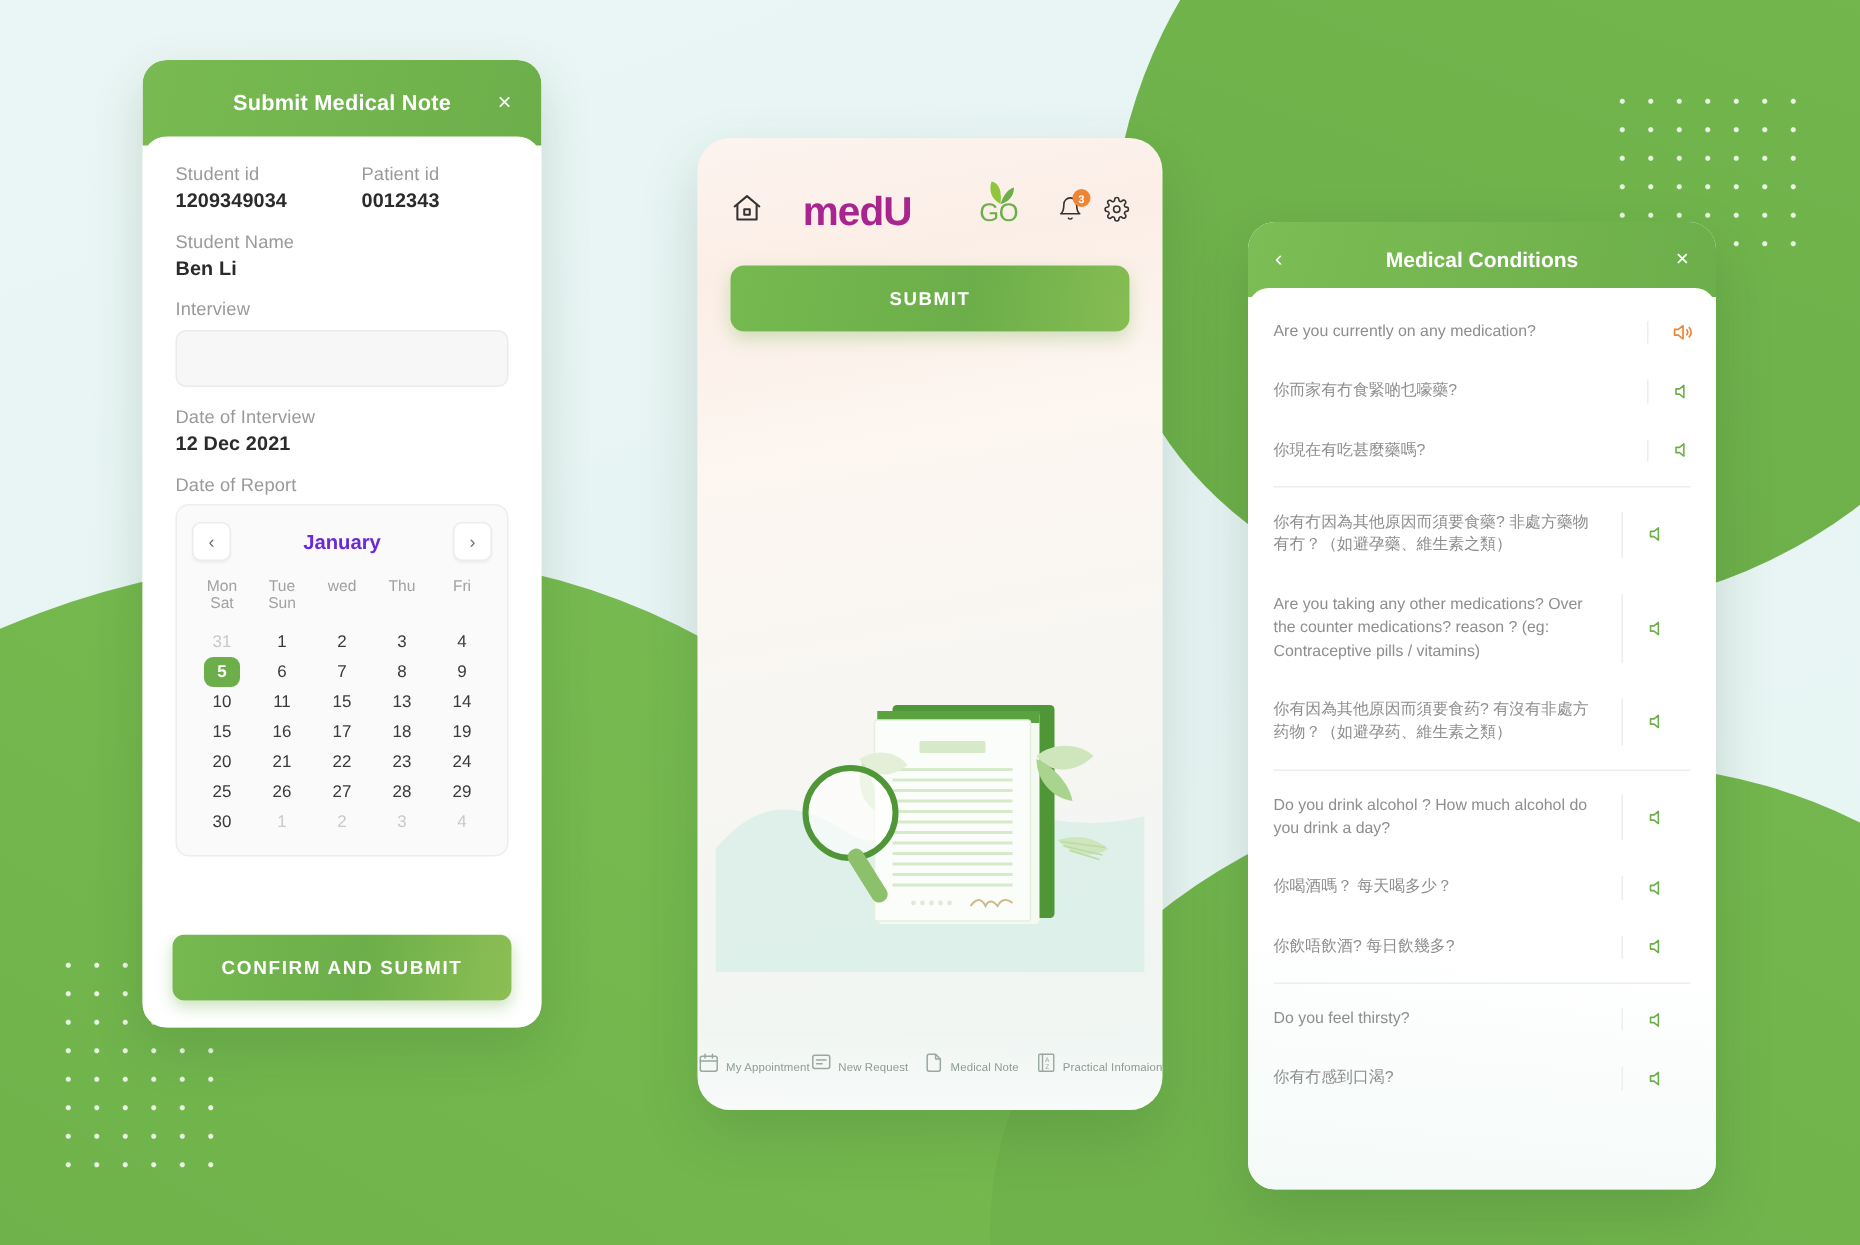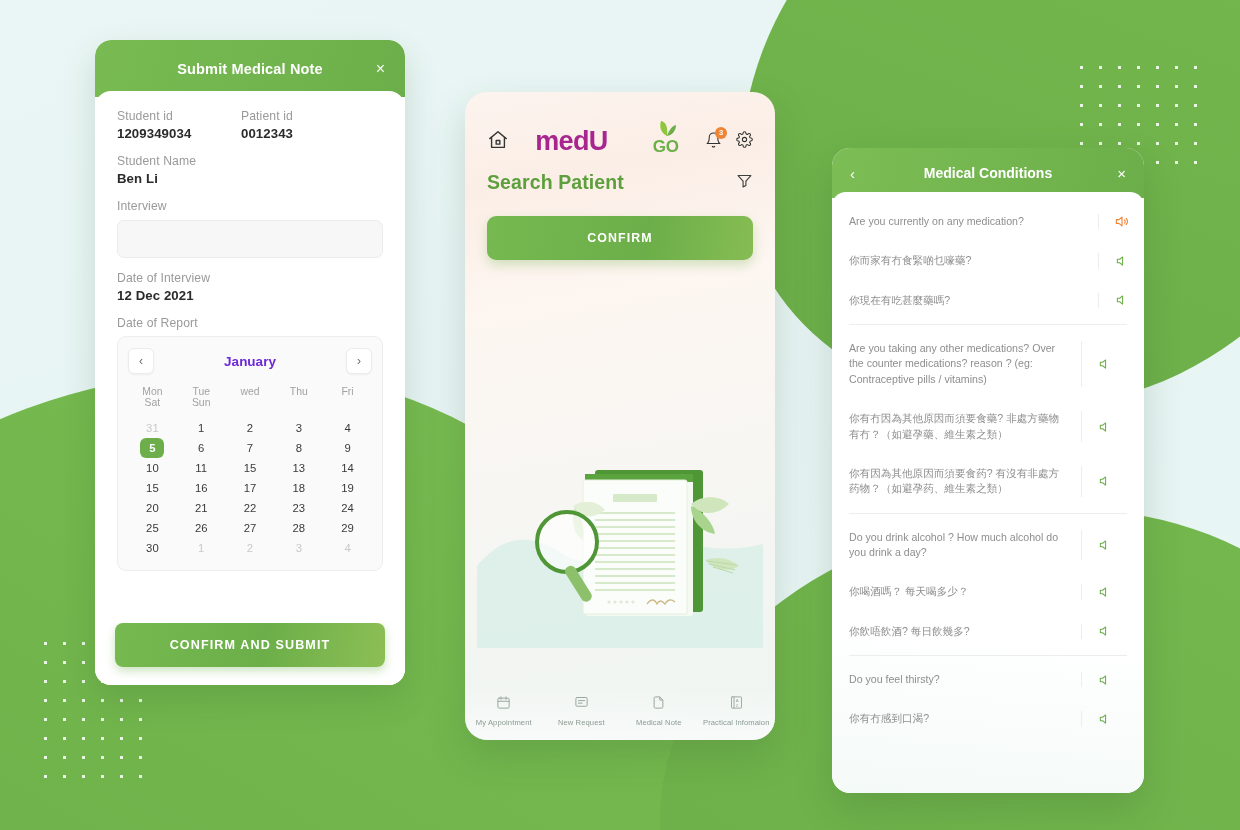--- a/index.html
+++ b/index.html
@@ -52,21 +52,21 @@
   }
   .dots-tr { top: 58px; right: 36px; width: 132px; height: 116px; }
   .dots-bl { left: 36px; bottom: 40px; width: 118px; height: 156px; }
 
   
   .panel { position: absolute; }
 
   
   #panel-note {
     left: 95px; top: 40px;
-    width: 310px; height: 645px;
+    width: 266px; height: 645px;
     background: #ffffff;
     border-radius: 16px;
     box-shadow: 0 14px 34px rgba(40,80,40,.16);
     overflow: hidden;
     display: flex; flex-direction: column;
   }
   .note-header {
     height: 57px;
     background: linear-gradient(105deg, #79bb52 0%, #6cae49 100%);
     display: flex; align-items: center; justify-content: center;
@@ -151,23 +151,23 @@
   .ph-top { display: flex; align-items: center; justify-content: space-between; padding: 36px 22px 0 22px; }
   .ph-top-right { display: flex; align-items: center; gap: 14px; }
   .bell-wrap { position: relative; cursor: pointer; }
   .bell-badge {
     position: absolute; top: -4px; right: -5px;
     background: #ef8435; color: #fff;
     font-size: 7.5px; font-weight: 700;
     width: 12px; height: 12px; border-radius: 50%;
     display: flex; align-items: center; justify-content: center;
   }
-  .logo { display: flex; align-items: flex-end; position: relative; gap: 44px; }
+  .logo { display: flex; align-items: center; position: relative; gap: 44px; }
   .logo-med { font-size: 27px; font-weight: 700; color: #a8258f; letter-spacing: -.6px; line-height: 1; }
-  .logo-go { font-size: 17px; font-weight: 700; color: #6cae49; letter-spacing: -.2px; line-height: 1; margin-left: 1px; }
+  .logo-go { font-size: 17px; font-weight: 400; color: #6cae49; letter-spacing: -.2px; line-height: 1; margin-left: 1px; }
   .logo-leaf { position: absolute; right: 2px; top: -9px; }
 
   .ph-title-row { display: flex; align-items: center; justify-content: space-between; padding: 16px 22px 0 22px; }
   .ph-title { font-size: 19.5px; font-weight: 700; color: #5c9f3c; letter-spacing: .1px; }
 
   .ph-form { padding: 18px 22px 0 22px; }
   .sel-label { font-size: 11.6px; color: #3f3f3f; margin-bottom: 6px; }
   .sel-box {
     height: 40px; background: #fbfaf9;
     border: 1px solid #eceae8; border-radius: 8px;
@@ -187,21 +187,21 @@
   .illus { flex: 1; position: relative; }
   .illus svg { position: absolute; bottom: 38px; left: 50%; transform: translateX(-50%); }
 
   .ph-tabs {
     height: 54px;
     display: flex; align-items: center;
     padding-bottom: 4px;
     background: linear-gradient(180deg, rgba(255,255,255,0) 0%, rgba(255,255,255,.55) 100%);
   }
   .ph-tab {
-    flex: 1; display: flex; flex-direction: column; align-items: center; gap: 4px;
+    flex: 1; display: flex; flex-direction: row; align-items: center; gap: 4px;
     cursor: pointer;
   }
   .ph-tab-label { font-size: 7.6px; color: #8d9b93; letter-spacing: .1px; white-space: nowrap; }
 
   
   #panel-cond {
     left: 832px; top: 148px;
     width: 312px; height: 645px;
     border-radius: 18px;
     box-shadow: 0 16px 38px rgba(40,80,40,.18);
@@ -395,31 +395,23 @@
       </span>
       <span>
         <svg width="17" height="17" viewBox="0 0 24 24" fill="none" stroke="#333" stroke-width="1.5" stroke-linecap="round" stroke-linejoin="round">
           <circle cx="12" cy="12" r="3"></circle>
           <path d="M19.4 15a1.6 1.6 0 0 0 .3 1.8l.1.1a2 2 0 1 1-2.8 2.8l-.1-.1a1.6 1.6 0 0 0-1.8-.3 1.6 1.6 0 0 0-1 1.5V21a2 2 0 1 1-4 0v-.1A1.6 1.6 0 0 0 9 19.4a1.6 1.6 0 0 0-1.8.3l-.1.1a2 2 0 1 1-2.8-2.8l.1-.1a1.6 1.6 0 0 0 .3-1.8 1.6 1.6 0 0 0-1.5-1H3a2 2 0 1 1 0-4h.1A1.6 1.6 0 0 0 4.6 9a1.6 1.6 0 0 0-.3-1.8l-.1-.1a2 2 0 1 1 2.8-2.8l.1.1a1.6 1.6 0 0 0 1.8.3H9a1.6 1.6 0 0 0 1-1.5V3a2 2 0 1 1 4 0v.1a1.6 1.6 0 0 0 1 1.5 1.6 1.6 0 0 0 1.8-.3l.1-.1a2 2 0 1 1 2.8 2.8l-.1.1a1.6 1.6 0 0 0-.3 1.8V9a1.6 1.6 0 0 0 1.5 1H21a2 2 0 1 1 0 4h-.1a1.6 1.6 0 0 0-1.5 1z"></path>
         </svg>
       </span>
     </div>
   </div>
 
-  <div class="ph-title-row">
-    <span class="ph-title">Search Patient</span>
-    <span>
-      <svg width="17" height="17" viewBox="0 0 24 24" fill="none" stroke="#3f3f3f" stroke-width="1.6" stroke-linecap="round" stroke-linejoin="round">
-        <path d="M3 5h18l-7 8v6l-4 2v-8z"></path>
-      </svg>
-    </span>
-  </div>
-
-
-  <button class="btn-search">CONFIRM</button>
+
+
+  <button class="btn-search">SUBMIT</button>
 
   <div class="illus">
     <svg width="286" height="200" viewBox="0 0 286 200">
       <path d="M0 118 C30 82 58 88 86 106 C118 126 132 96 160 92 C196 87 232 110 286 96 L286 200 L0 200 Z" fill="#d9efe7" opacity=".85"></path>
       <rect x="118" y="22" width="108" height="142" rx="3" fill="#4f9637"></rect>
       <rect x="108" y="26" width="108" height="142" rx="3" fill="#f4faf1"></rect>
       <path d="M108 26 h40 l6 10 h-46 z" fill="#5aa33f"></path>
       <rect x="108" y="26" width="108" height="8" fill="#5aa33f"></rect>
       <rect x="106" y="32" width="104" height="134" rx="2" fill="#fbfdfa" stroke="#e4efdd"></rect>
       <rect x="136" y="46" width="44" height="8" rx="1" fill="#d6e9c8"></rect>
@@ -525,36 +517,36 @@
           <div class="q-text">你現在有吃甚麼藥嗎?</div>
           <div class="q-speaker">
             <svg width="14" height="14" viewBox="0 0 24 24" fill="none" stroke="#6cae49" stroke-width="1.8" stroke-linejoin="round">
               <path d="M4 9v6h4l5 4V5L8 9z"></path>
             </svg>
           </div>
         </div>
       </div>
       <div class="q-group">
         <div class="q-row">
+          <div class="q-text">你有冇因為其他原因而須要食藥? 非處方藥物有冇？（如避孕藥、維生素之類）</div>
+          <div class="q-speaker">
+            <svg width="14" height="14" viewBox="0 0 24 24" fill="none" stroke="#6cae49" stroke-width="1.8" stroke-linejoin="round">
+              <path d="M4 9v6h4l5 4V5L8 9z"></path>
+            </svg>
+          </div>
+        </div>
+        <div class="q-row">
           <div class="q-text">Are you taking any other medications? Over the counter medications? reason ? (eg: Contraceptive pills / vitamins)</div>
           <div class="q-speaker">
             <svg width="14" height="14" viewBox="0 0 24 24" fill="none" stroke="#6cae49" stroke-width="1.8" stroke-linejoin="round">
               <path d="M4 9v6h4l5 4V5L8 9z"></path>
             </svg>
           </div>
         </div>
         <div class="q-row">
-          <div class="q-text">你有冇因為其他原因而須要食藥? 非處方藥物有冇？（如避孕藥、維生素之類）</div>
-          <div class="q-speaker">
-            <svg width="14" height="14" viewBox="0 0 24 24" fill="none" stroke="#6cae49" stroke-width="1.8" stroke-linejoin="round">
-              <path d="M4 9v6h4l5 4V5L8 9z"></path>
-            </svg>
-          </div>
-        </div>
-        <div class="q-row">
           <div class="q-text">你有因為其他原因而須要食药? 有沒有非處方药物？（如避孕药、維生素之類）</div>
           <div class="q-speaker">
             <svg width="14" height="14" viewBox="0 0 24 24" fill="none" stroke="#6cae49" stroke-width="1.8" stroke-linejoin="round">
               <path d="M4 9v6h4l5 4V5L8 9z"></path>
             </svg>
           </div>
         </div>
       </div>
       <div class="q-group">
         <div class="q-row">

